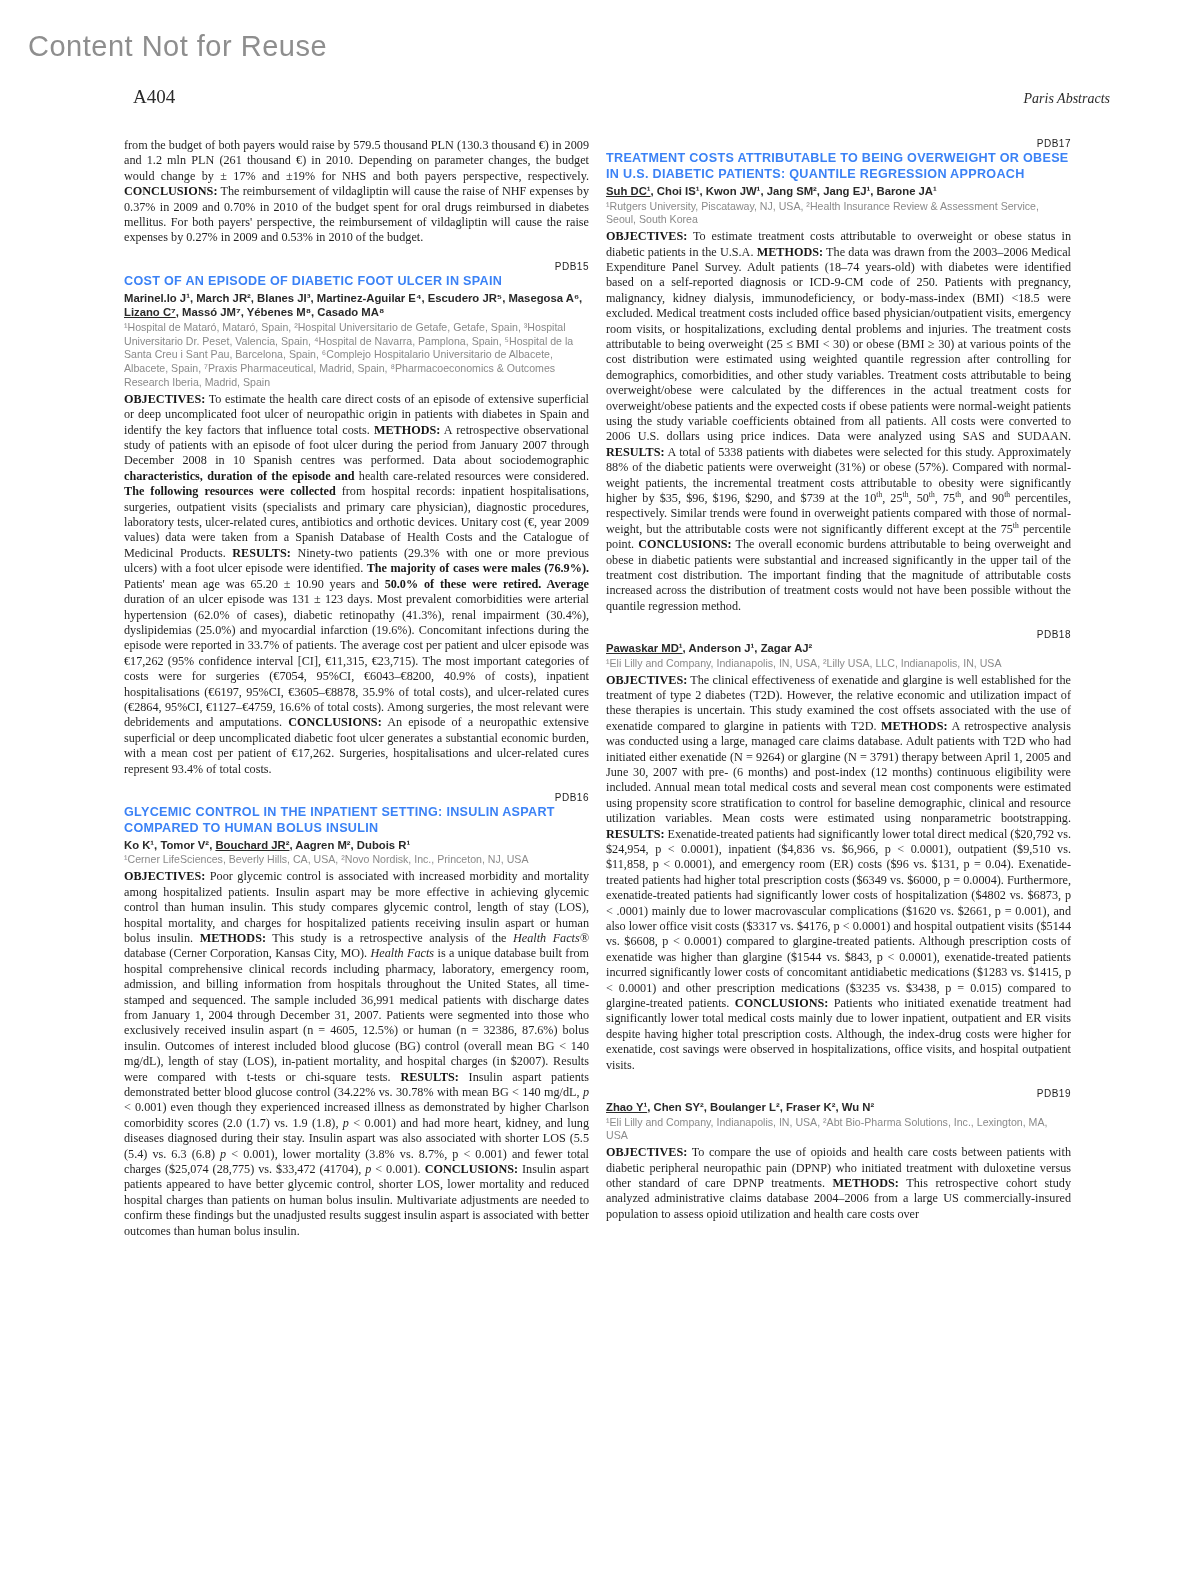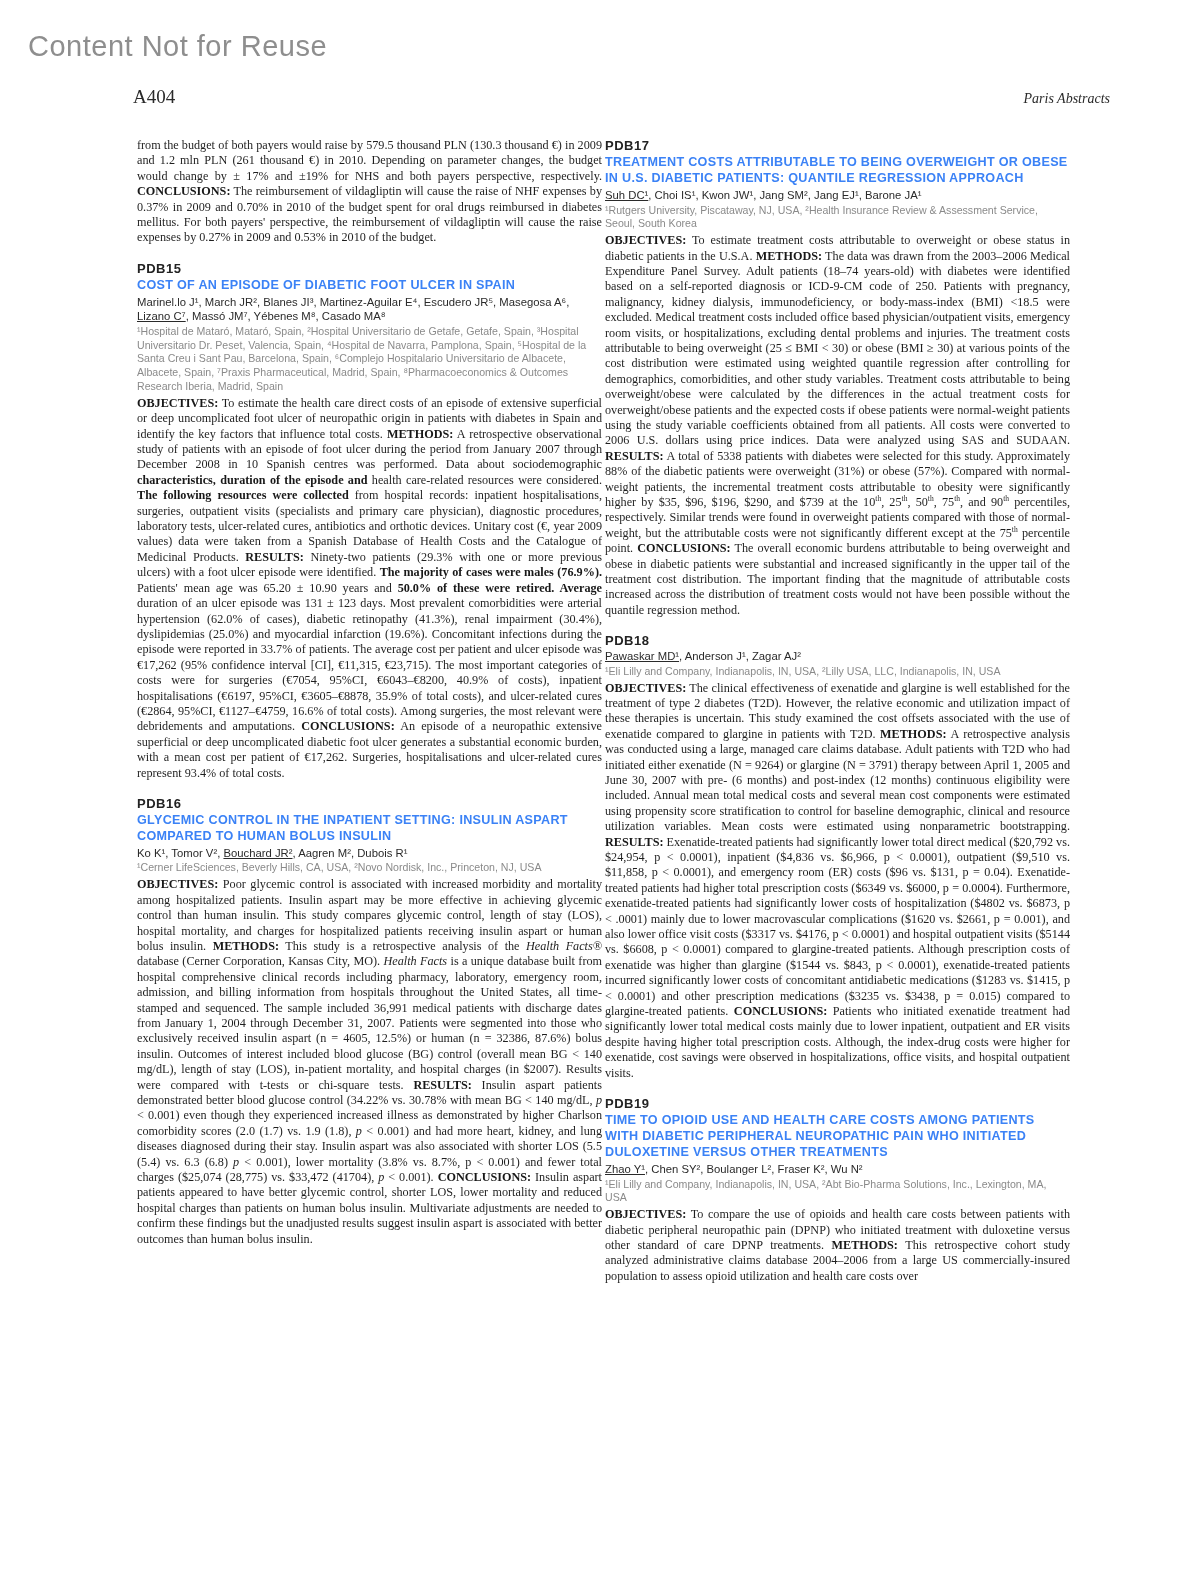--- a/index.html
+++ b/index.html
@@ -4,29 +4,29 @@
 <style>
   html,body{margin:0;padding:0;background:#ffffff;}
   .page{position:relative;width:1200px;height:1582px;background:#ffffff;overflow:hidden;
         font-family:"Liberation Serif",serif;color:#1f1f1f;padding-left:32px;}
   .watermark{position:absolute;top:30px;left:28px;font-family:"Liberation Sans",sans-serif;
              font-size:29px;color:#8e8e8e;letter-spacing:.5px;}
   .page-head{position:absolute;top:86px;left:133px;right:122px;display:flex;
              justify-content:space-between;align-items:baseline;}
   .page-num{font-size:19px;color:#2a2a2a;}
   .journal{font-size:14px;font-style:italic;color:#2a2a2a;}
-  .columns{position:absolute;top:138px;left:137px;right:121px;display:flex;gap:3px;}
+  .columns{position:absolute;top:138px;left:124px;right:121px;display:flex;gap:17px;}
   .column{width:465px;}
   .abstract{margin-top:15px;}
   .column > .abstract:first-child{margin-top:0;}
-  .code{font-family:"Liberation Sans",sans-serif;font-weight:bold;font-size:13px;
-        letter-spacing:.5px;margin:0 0 1px;color:#232323;}
+  .code{font-family:"Liberation Sans",sans-serif;font-weight:normal;font-size:10px;
+        text-align:right;letter-spacing:.5px;margin:0 0 1px;color:#232323;}
   .title{font-family:"Liberation Sans",sans-serif;font-weight:bold;font-size:12.6px;
          line-height:16px;letter-spacing:.3px;margin:0 0 2px;color:#3b82f6;}
-  .authors{font-family:"Liberation Sans",sans-serif;font-weight:normal;font-size:11.3px;
+  .authors{font-family:"Liberation Sans",sans-serif;font-weight:bold;font-size:11.3px;
            line-height:14.5px;margin:0 0 1px;color:#2a2a2a;}
   .affil{font-family:"Liberation Sans",sans-serif;font-size:10.6px;line-height:13.8px;
          color:#8a8a8a;margin:0 0 2px;font-weight:normal;}
   .body{font-size:12.2px;line-height:15.4px;text-align:justify;margin:0;}
   .body strong{font-weight:bold;color:#181818;}
   .body em{}
   .u{text-decoration:underline;}
   sup{font-size:.62em;vertical-align:super;line-height:0;}
 </style>
 </head>
@@ -68,20 +68,19 @@
     <p class="body"><strong>OBJECTIVES:</strong> To estimate treatment costs attributable to overweight or obese status in diabetic patients in the U.S.A. <strong>METHODS:</strong> The data was drawn from the 2003–2006 Medical Expenditure Panel Survey. Adult patients (18–74 years-old) with diabetes were identified based on a self-reported diagnosis or ICD-9-CM code of 250. Patients with pregnancy, malignancy, kidney dialysis, immunodeficiency, or body-mass-index (BMI) &lt;18.5 were excluded. Medical treatment costs included office based physician/outpatient visits, emergency room visits, or hospitalizations, excluding dental problems and injuries. The treatment costs attributable to being overweight (25 ≤ BMI &lt; 30) or obese (BMI ≥ 30) at various points of the cost distribution were estimated using weighted quantile regression after controlling for demographics, comorbidities, and other study variables. Treatment costs attributable to being overweight/obese were calculated by the differences in the actual treatment costs for overweight/obese patients and the expected costs if obese patients were normal-weight patients using the study variable coefficients obtained from all patients. All costs were converted to 2006 U.S. dollars using price indices. Data were analyzed using SAS and SUDAAN. <strong>RESULTS:</strong> A total of 5338 patients with diabetes were selected for this study. Approximately 88% of the diabetic patients were overweight (31%) or obese (57%). Compared with normal-weight patients, the incremental treatment costs attributable to obesity were significantly higher by $35, $96, $196, $290, and $739 at the 10<sup>th</sup>, 25<sup>th</sup>, 50<sup>th</sup>, 75<sup>th</sup>, and 90<sup>th</sup> percentiles, respectively. Similar trends were found in overweight patients compared with those of normal-weight, but the attributable costs were not significantly different except at the 75<sup>th</sup> percentile point. <strong>CONCLUSIONS:</strong> The overall economic burdens attributable to being overweight and obese in diabetic patients were substantial and increased significantly in the upper tail of the treatment cost distribution. The important finding that the magnitude of attributable costs increased across the distribution of treatment costs would not have been possible without the quantile regression method.</p>
   </section>
         <section class="abstract">
     <div class="code">PDB18</div>
     <p class="authors"><span class="u">Pawaskar MD¹</span>, Anderson J¹, Zagar AJ²</p>
     <p class="affil">¹Eli Lilly and Company, Indianapolis, IN, USA, ²Lilly USA, LLC, Indianapolis, IN, USA</p>
     <p class="body"><strong>OBJECTIVES:</strong> The clinical effectiveness of exenatide and glargine is well established for the treatment of type 2 diabetes (T2D). However, the relative economic and utilization impact of these therapies is uncertain. This study examined the cost offsets associated with the use of exenatide compared to glargine in patients with T2D. <strong>METHODS:</strong> A retrospective analysis was conducted using a large, managed care claims database. Adult patients with T2D who had initiated either exenatide (N = 9264) or glargine (N = 3791) therapy between April 1, 2005 and June 30, 2007 with pre- (6 months) and post-index (12 months) continuous eligibility were included. Annual mean total medical costs and several mean cost components were estimated using propensity score stratification to control for baseline demographic, clinical and resource utilization variables. Mean costs were estimated using nonparametric bootstrapping. <strong>RESULTS:</strong> Exenatide-treated patients had significantly lower total direct medical ($20,792 vs. $24,954, p &lt; 0.0001), inpatient ($4,836 vs. $6,966, p &lt; 0.0001), outpatient ($9,510 vs. $11,858, p &lt; 0.0001), and emergency room (ER) costs ($96 vs. $131, p = 0.04). Exenatide-treated patients had higher total prescription costs ($6349 vs. $6000, p = 0.0004). Furthermore, exenatide-treated patients had significantly lower costs of hospitalization ($4802 vs. $6873, p &lt; .0001) mainly due to lower macrovascular complications ($1620 vs. $2661, p = 0.001), and also lower office visit costs ($3317 vs. $4176, p &lt; 0.0001) and hospital outpatient visits ($5144 vs. $6608, p &lt; 0.0001) compared to glargine-treated patients. Although prescription costs of exenatide was higher than glargine ($1544 vs. $843, p &lt; 0.0001), exenatide-treated patients incurred significantly lower costs of concomitant antidiabetic medications ($1283 vs. $1415, p &lt; 0.0001) and other prescription medications ($3235 vs. $3438, p = 0.015) compared to glargine-treated patients. <strong>CONCLUSIONS:</strong> Patients who initiated exenatide treatment had significantly lower total medical costs mainly due to lower inpatient, outpatient and ER visits despite having higher total prescription costs. Although, the index-drug costs were higher for exenatide, cost savings were observed in hospitalizations, office visits, and hospital outpatient visits.</p>
   </section>
         <section class="abstract">
     <div class="code">PDB19</div>
-    <h2 class="title">TIME TO OPIOID USE AND HEALTH CARE COSTS AMONG PATIENTS WITH DIABETIC PERIPHERAL NEUROPATHIC PAIN WHO INITIATED DULOXETINE VERSUS OTHER TREATMENTS</h2>
     <p class="authors"><span class="u">Zhao Y¹</span>, Chen SY², Boulanger L², Fraser K², Wu N²</p>
     <p class="affil">¹Eli Lilly and Company, Indianapolis, IN, USA, ²Abt Bio-Pharma Solutions, Inc., Lexington, MA, USA</p>
     <p class="body"><strong>OBJECTIVES:</strong> To compare the use of opioids and health care costs between patients with diabetic peripheral neuropathic pain (DPNP) who initiated treatment with duloxetine versus other standard of care DPNP treatments. <strong>METHODS:</strong> This retrospective cohort study analyzed administrative claims database 2004–2006 from a large US commercially-insured population to assess opioid utilization and health care costs over</p>
   </section>
       </div>
   </div>
 </div>
 
 </body></html>

